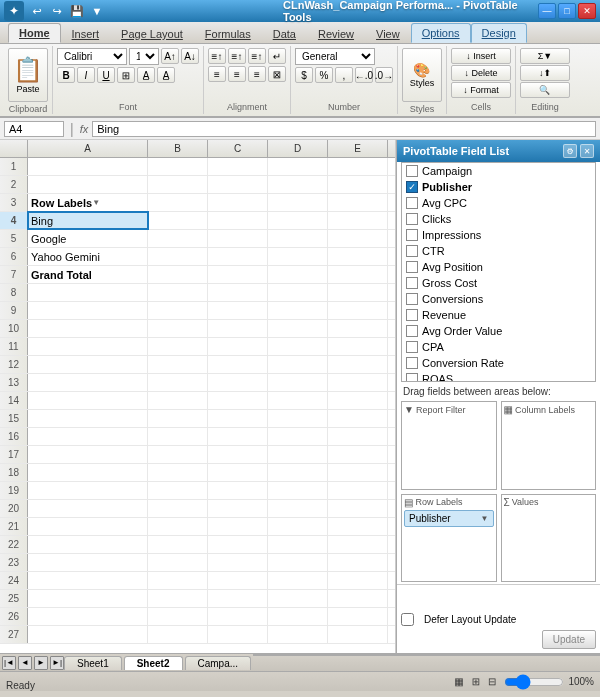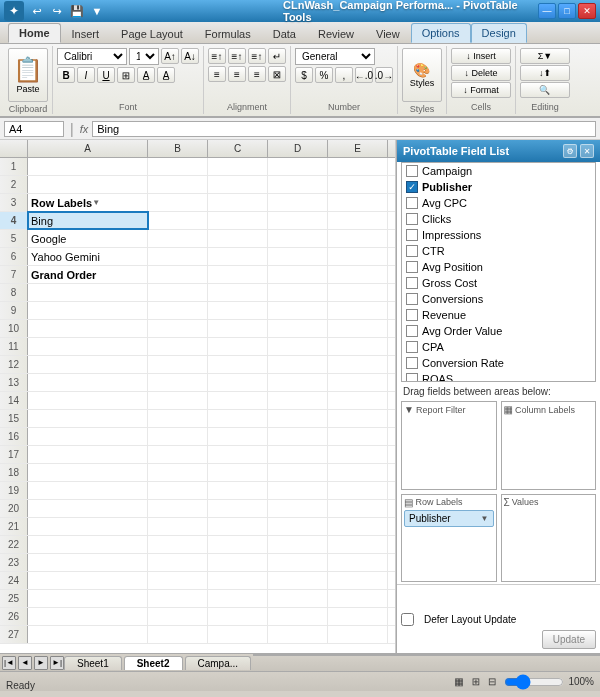--- a/index.html
+++ b/index.html
@@ -15,20 +15,21 @@
       border-bottom: 1px solid #aaa;
     }
     .ribbon-tab {
       padding: 3px 10px;
       font-size: 11px;
       cursor: pointer;
       border: 1px solid transparent;
       border-bottom: none;
       border-radius: 3px 3px 0 0;
       color: #333;
+      text-decoration: underline;
     }
     .ribbon-tab.active {
       background: #f0f0f0;
       border-color: #aaa;
       border-bottom: 1px solid #f0f0f0;
       font-weight: bold;
     }
     .ribbon-tab.active-blue {
       background: #d6e8f5;
       border-color: #7bafd4;
@@ -549,21 +550,21 @@
         <div class="row-num">6</div>
         <div class="ss-cell col-a">Yahoo Gemini</div>
         <div class="ss-cell col-b"></div>
         <div class="ss-cell col-c"></div>
         <div class="ss-cell col-d"></div>
         <div class="ss-cell col-e"></div>
       </div>
 
       <div class="ss-row">
         <div class="row-num">7</div>
-        <div class="ss-cell col-a bold">Grand Order</div>
+        <div class="ss-cell col-a bold">Grand Total</div>
         <div class="ss-cell col-b"></div>
         <div class="ss-cell col-c"></div>
         <div class="ss-cell col-d"></div>
         <div class="ss-cell col-e"></div>
       </div>
 
       <div class="ss-row">
           <div class="row-num">8</div>
           <div class="ss-cell col-a"></div>
           <div class="ss-cell col-b"></div>

